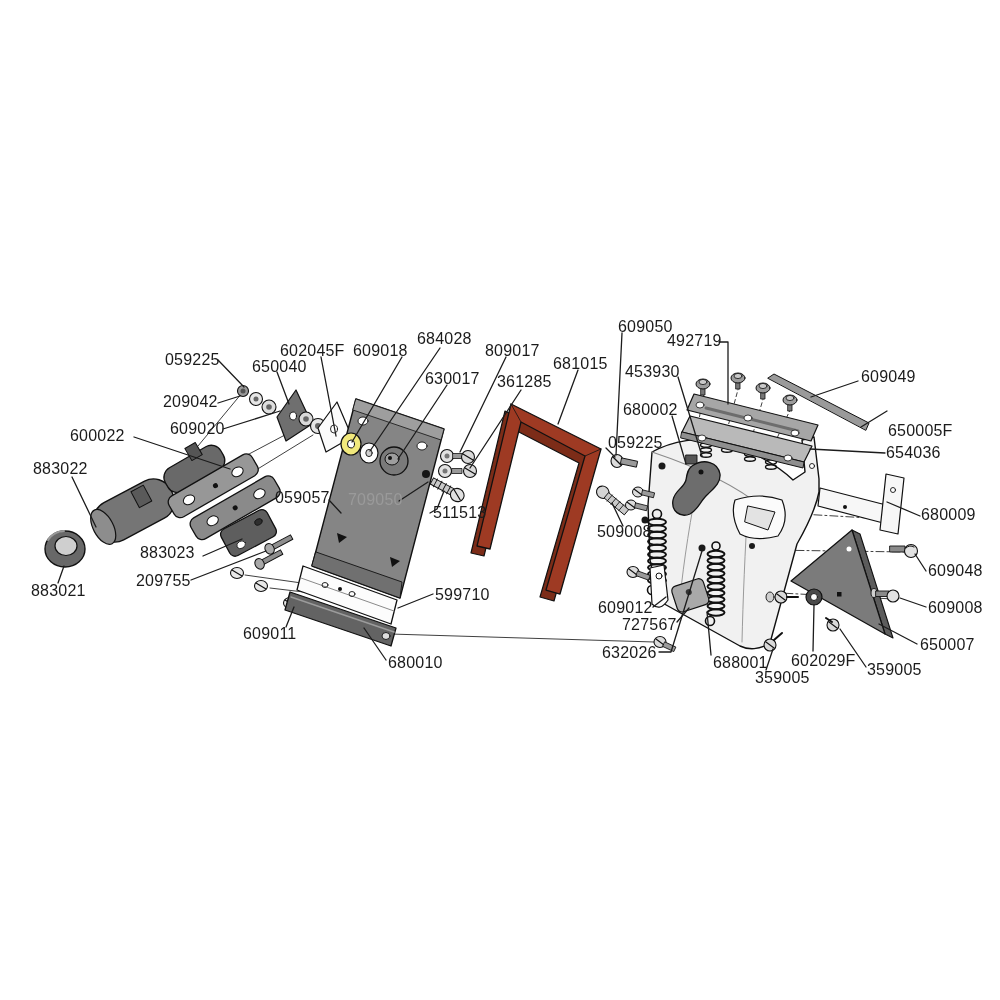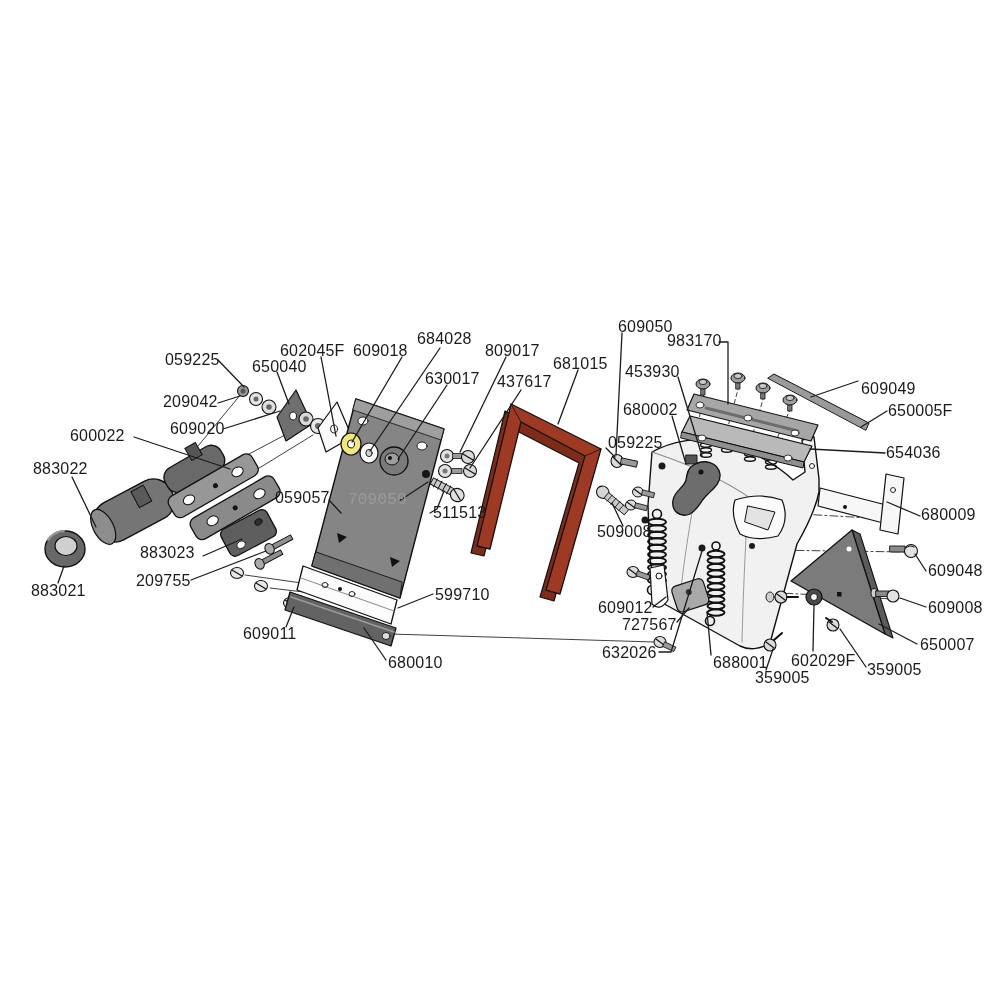--- a/index.html
+++ b/index.html
@@ -5,21 +5,21 @@
   :root{
     --bg:#ffffff; --label:#1b1b1b; --muted:#9a9a9a;
     --hl-frame:#9e3a23; --hl-frame-dark:#7c2c18; --hl-washer:#f1e87c;
   }
   html,body{margin:0;padding:0;background:#fff;}
   .stage{position:relative;width:1000px;height:1000px;background:var(--bg);overflow:hidden;
          font-family:"Liberation Sans",sans-serif;}
   .stage svg{position:absolute;left:0;top:0;}
   .lbl{position:absolute;font:16px/1.15 "Liberation Sans",sans-serif;color:var(--label);
        letter-spacing:.2px;white-space:nowrap;}
-  .lbl.muted{color:var(--muted);font-family:Liberation Mono, monospace;}
+  .lbl.muted{color:var(--muted);}
   .fill-frame{fill:var(--hl-frame);} .fill-frame-dark{fill:var(--hl-frame-dark);}
   .fill-washer{fill:var(--hl-washer);}
 </style>
 </head>
 <body>
 
 <div class="stage">
 
 <svg width="1000" height="1000" viewBox="0 0 1000 1000">
   <g stroke-linejoin="round" stroke-linecap="round">
@@ -411,29 +411,29 @@
   </g>
 </svg>
 
   <div class="lbl" style="left:165px;top:351px">059225</div>
   <div class="lbl" style="left:252px;top:358px">650040</div>
   <div class="lbl" style="left:280px;top:342px">602045F</div>
   <div class="lbl" style="left:353px;top:342px">609018</div>
   <div class="lbl" style="left:417px;top:330px">684028</div>
   <div class="lbl" style="left:425px;top:370px">630017</div>
   <div class="lbl" style="left:485px;top:342px">809017</div>
-  <div class="lbl" style="left:497px;top:373px">437617</div>
+  <div class="lbl" style="left:497px;top:373px">361285</div>
   <div class="lbl" style="left:553px;top:355px">681015</div>
   <div class="lbl" style="left:618px;top:318px">609050</div>
-  <div class="lbl" style="left:667px;top:332px">983170</div>
+  <div class="lbl" style="left:667px;top:332px">492719</div>
   <div class="lbl" style="left:625px;top:363px">453930</div>
   <div class="lbl" style="left:623px;top:401px">680002</div>
   <div class="lbl" style="left:608px;top:434px">059225</div>
-  <div class="lbl" style="left:861px;top:380px">609049</div>
-  <div class="lbl" style="left:888px;top:402px">650005F</div>
+  <div class="lbl" style="left:861px;top:368px">609049</div>
+  <div class="lbl" style="left:888px;top:422px">650005F</div>
   <div class="lbl" style="left:886px;top:444px">654036</div>
   <div class="lbl" style="left:921px;top:506px">680009</div>
   <div class="lbl" style="left:163px;top:393px">209042</div>
   <div class="lbl" style="left:170px;top:420px">609020</div>
   <div class="lbl" style="left:70px;top:427px">600022</div>
   <div class="lbl" style="left:33px;top:460px">883022</div>
   <div class="lbl" style="left:275px;top:489px">059057</div>
   <div class="lbl muted" style="left:348px;top:491px">709050</div>
   <div class="lbl" style="left:433px;top:504px">511513</div>
   <div class="lbl" style="left:597px;top:523px">509008</div>

